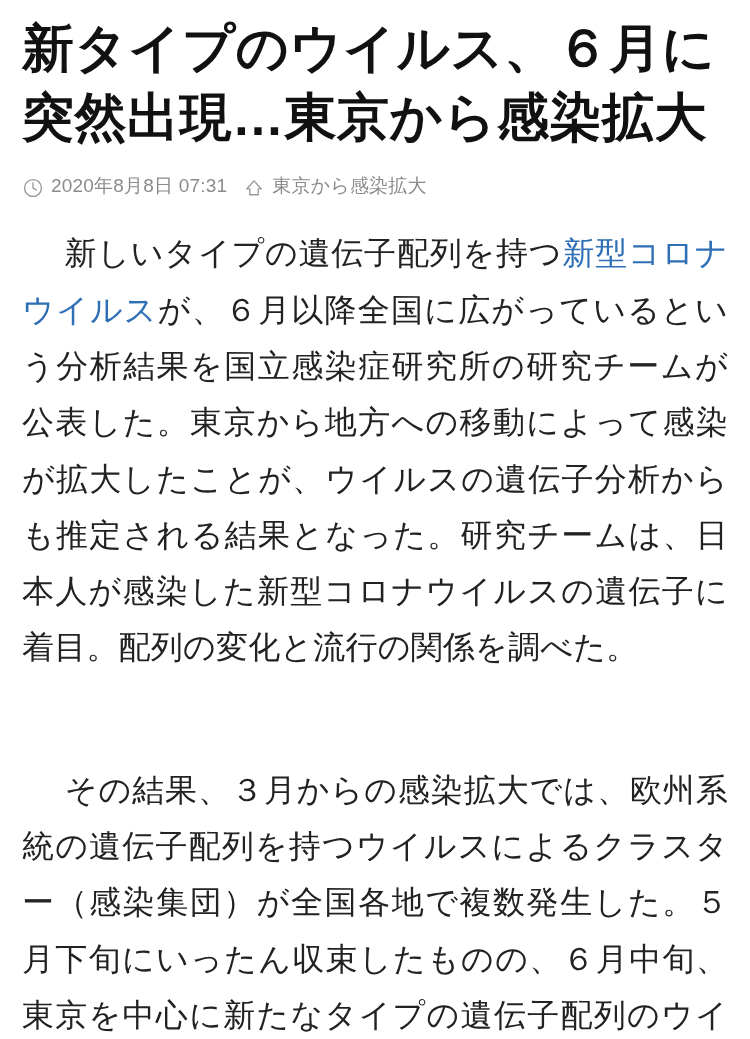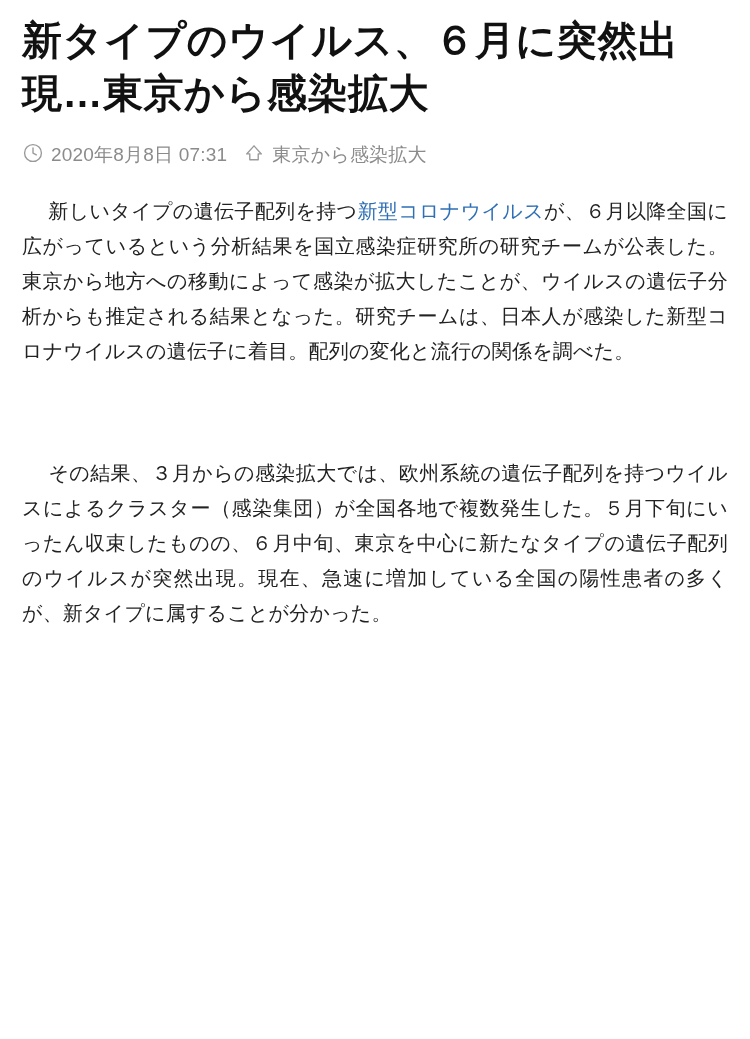--- a/index.html
+++ b/index.html
@@ -12,31 +12,31 @@
     height: 1039px;
     font-family: "Liberation Sans", "DejaVu Sans", sans-serif;
     color: #222222;
     overflow: hidden;
   }
   .article {
     padding: 0 22px;
     box-sizing: border-box;
   }
   .headline {
-    font-size: 40px;
+    font-size: 52px;
     line-height: 1.32;
     font-weight: bold;
     letter-spacing: 0.5px;
     color: #111111;
     margin: 14px 0 0 0;
     padding: 0;
   }
   .meta {
     display: flex;
-    align-items: flex-start;
+    align-items: flex-end;
     margin-top: 22px;
     color: #8b8b8b;
     font-size: 19px;
     letter-spacing: 0.2px;
   }
   .meta .icon {
     display: inline-flex;
     align-items: center;
     justify-content: center;
     margin-right: 7px;
@@ -45,21 +45,21 @@
     display: inline-block;
     width: 16px;
   }
   .meta-text {
     white-space: nowrap;
   }
   .body {
     margin-top: 26px;
   }
   .para {
-    font-size: 20px;
+    font-size: 32px;
     line-height: 1.76;
     color: #222222;
     text-align: justify;
     text-justify: inter-character;
     letter-spacing: 0.2px;
     margin: 0;
   }
   .para + .para {
     margin-top: 86px;
   }

